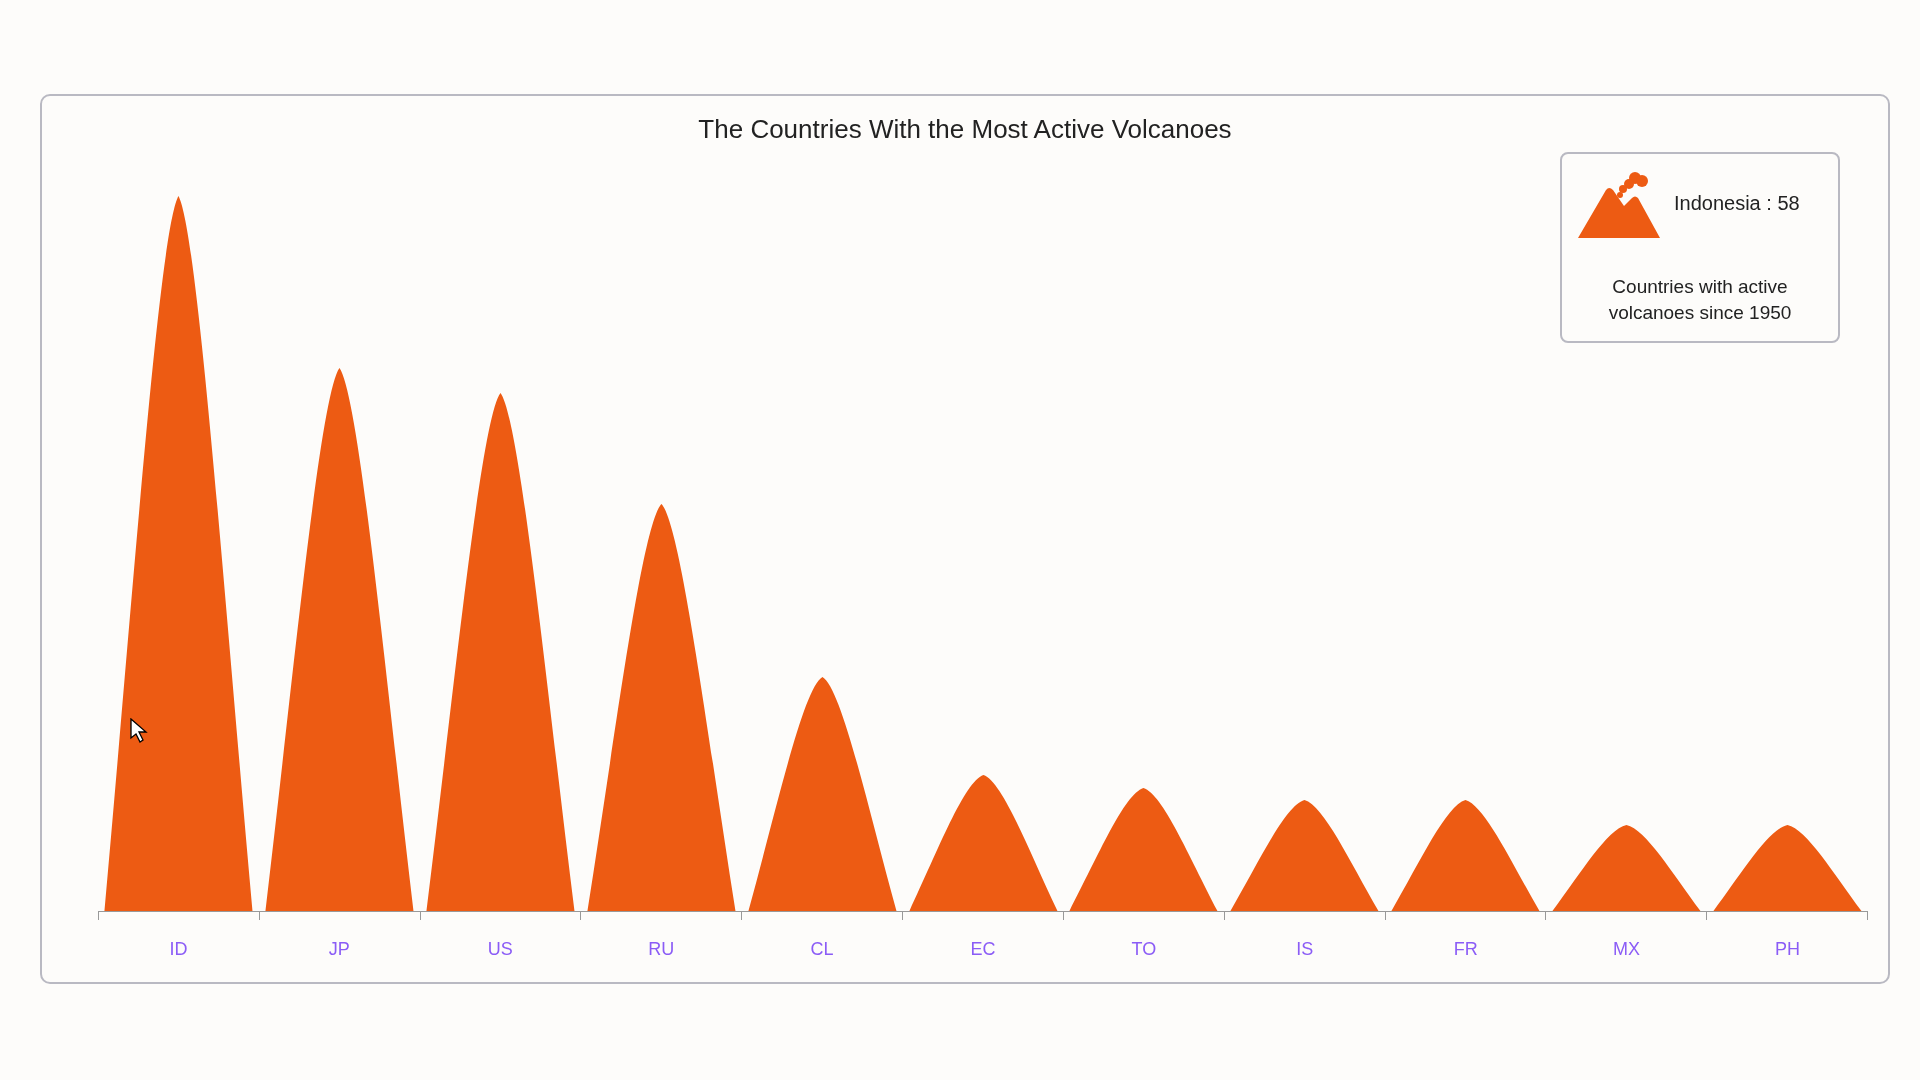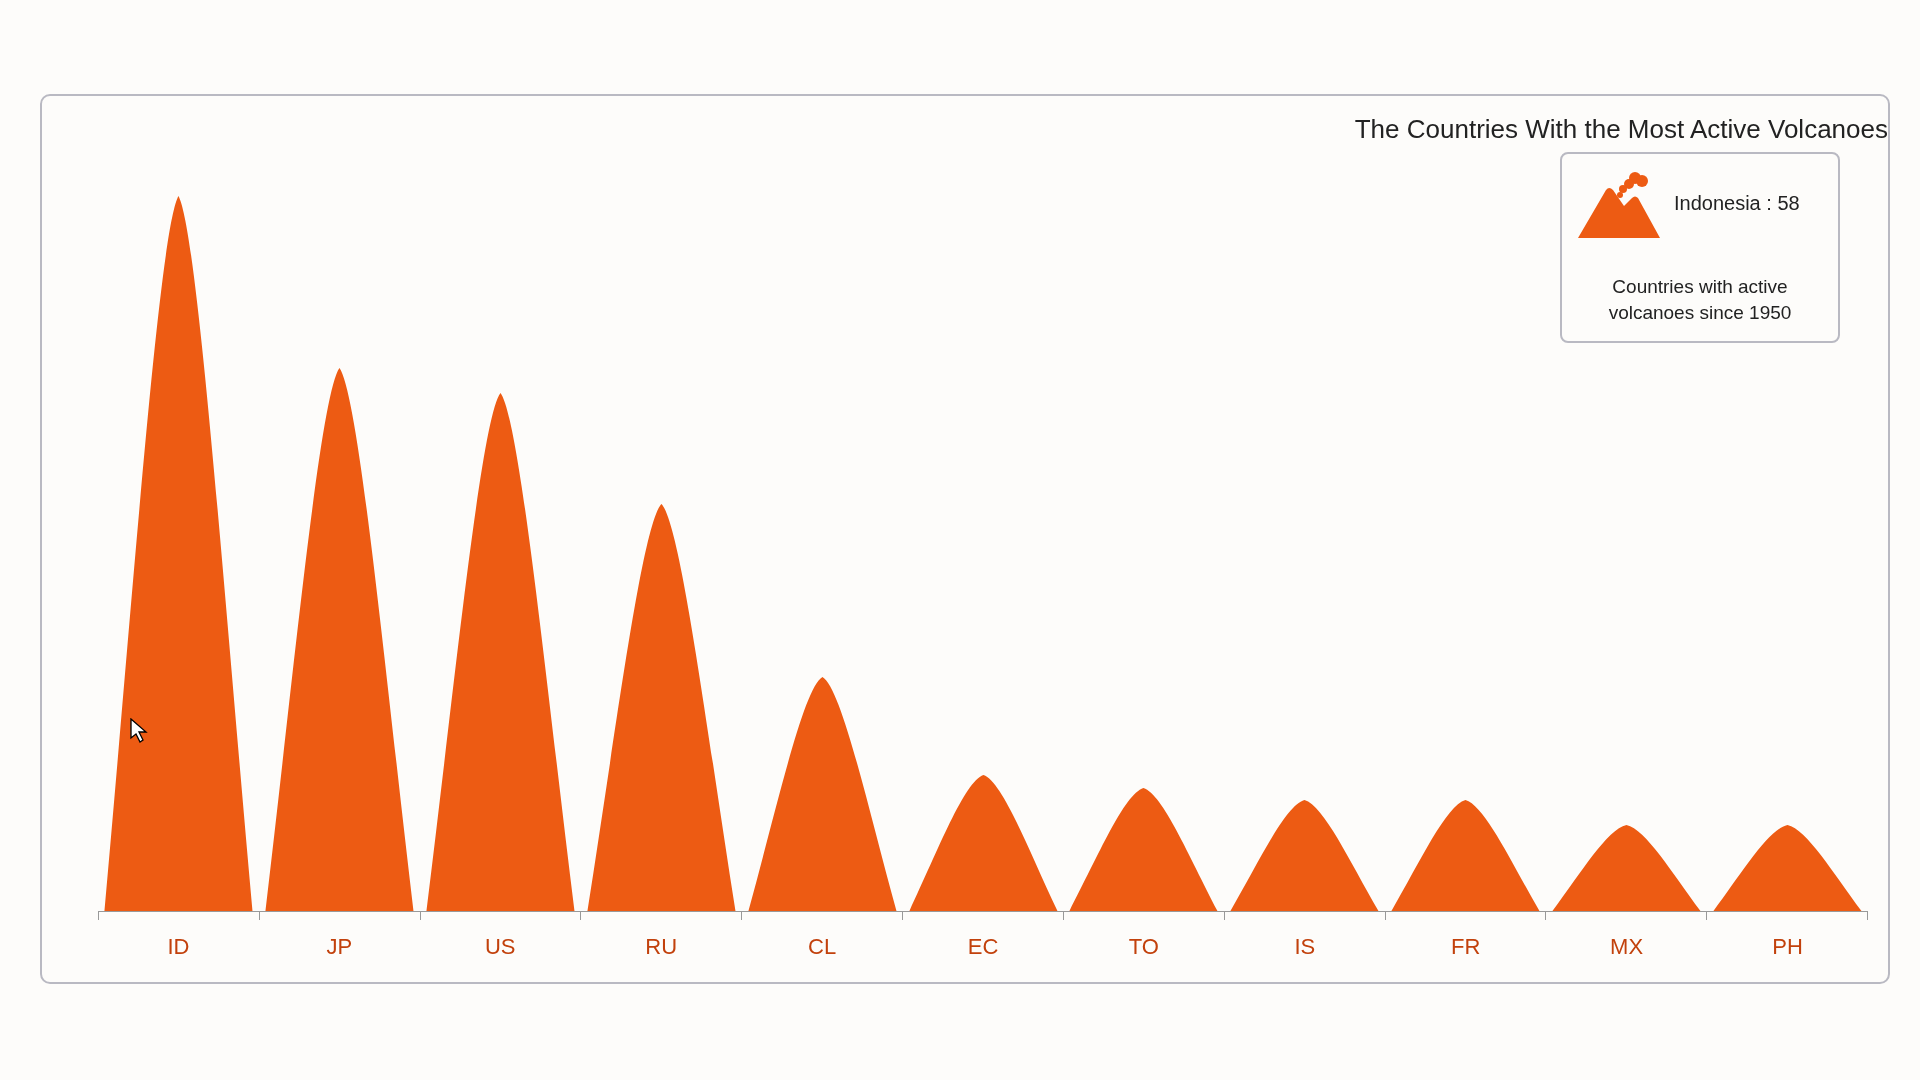--- a/index.html
+++ b/index.html
@@ -18,21 +18,21 @@
     height: 890px;
     border: 2px solid #b9b9c2;
     border-radius: 10px;
     background: #fdfcfa;
   }
   .chart-title {
     position: absolute;
     top: 18px;
     left: 0;
     width: 100%;
-    text-align: right;
+    text-align: center;
     font-size: 26px;
     color: #222;
     font-weight: 400;
   }
   .legend-box {
     position: absolute;
     top: 56px;
     right: 48px;
     width: 280px;
     border: 2px solid #b9b9c2;
@@ -102,22 +102,22 @@
   .labels-row {
     position: absolute;
     left: 56px;
     right: 20px;
     bottom: 22px;
     display: flex;
   }
   .label-cell {
     flex: 1 1 0;
     text-align: center;
-    font-size: 22px;
-    color: #c2410c;
+    font-size: 18px;
+    color: #8b5cf6;
   }
   .cursor {
     position: absolute;
     pointer-events: none;
   }
 </style>
 </head>
 <body>
 
 <div class="chart-frame">

